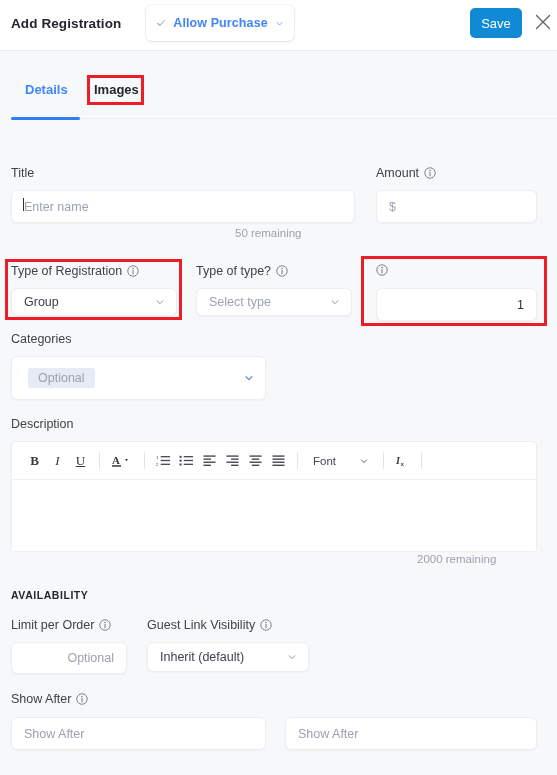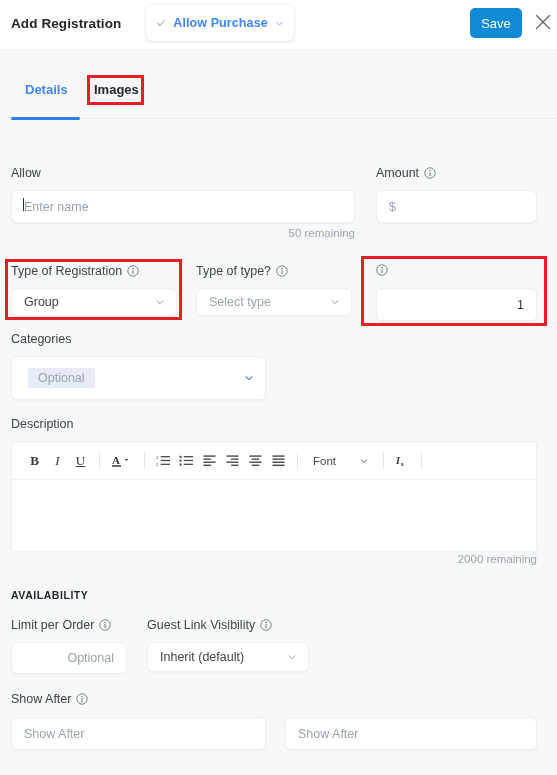--- a/index.html
+++ b/index.html
@@ -85,21 +85,21 @@
     border-radius: 6px;
     font-size: 12.5px;
     font-family: "Liberation Sans", sans-serif;
     color: #2b2f36;
     padding: 0 12px;
     outline: none;
     box-shadow: 0 1px 2px rgba(16,24,40,.04);
   }
   .inp::placeholder { color: #9aa3b0; }
   .counter {
-    position: absolute; font-size: 11.5px; color: #9aa3b0; text-align: right;
+    position: absolute; font-size: 11.5px; color: #9aa3b0; text-align: left;
   }
 
   .sel {
     position: absolute; background: #ffffff; border: 1px solid #eceef1;
     border-radius: 6px; box-shadow: 0 1px 2px rgba(16,24,40,.04);
     cursor: pointer;
   }
   .sel-text {
     position: absolute; left: 12px; top: 50%; transform: translateY(-50%);
     font-size: 12.5px; color: #3d424b;
@@ -191,21 +191,21 @@
   <div class="tabs">
     <button class="tab tab-details">Details</button>
     <button class="tab tab-images">Images</button>
     <div class="tab-underline"></div>
     <div class="tabs-rule"></div>
   </div>
 
   <div>
 
     <div class="fld-label" style="left:11px; top:166px;">
-      <span>Allow</span>
+      <span>Title</span>
     </div>
     <input class="inp" style="left: 11px; top: 190px; width: 344px; height: 33px;" value="" placeholder="Enter name">
     <div class="caret-bar"></div>
     <div class="counter" style="left:235px; top:227px; width:120px;">50 remaining</div>
 
     <div class="fld-label" style="left:376px; top:166px;">
       <span>Amount</span>
       <svg class="info-icon" viewBox="0 0 14 14">
         <circle cx="7" cy="7" r="6.1" fill="none" stroke="#6c727c" stroke-width="1"></circle>
         <circle cx="7" cy="4.1" r=".85" fill="#6c727c"></circle>

